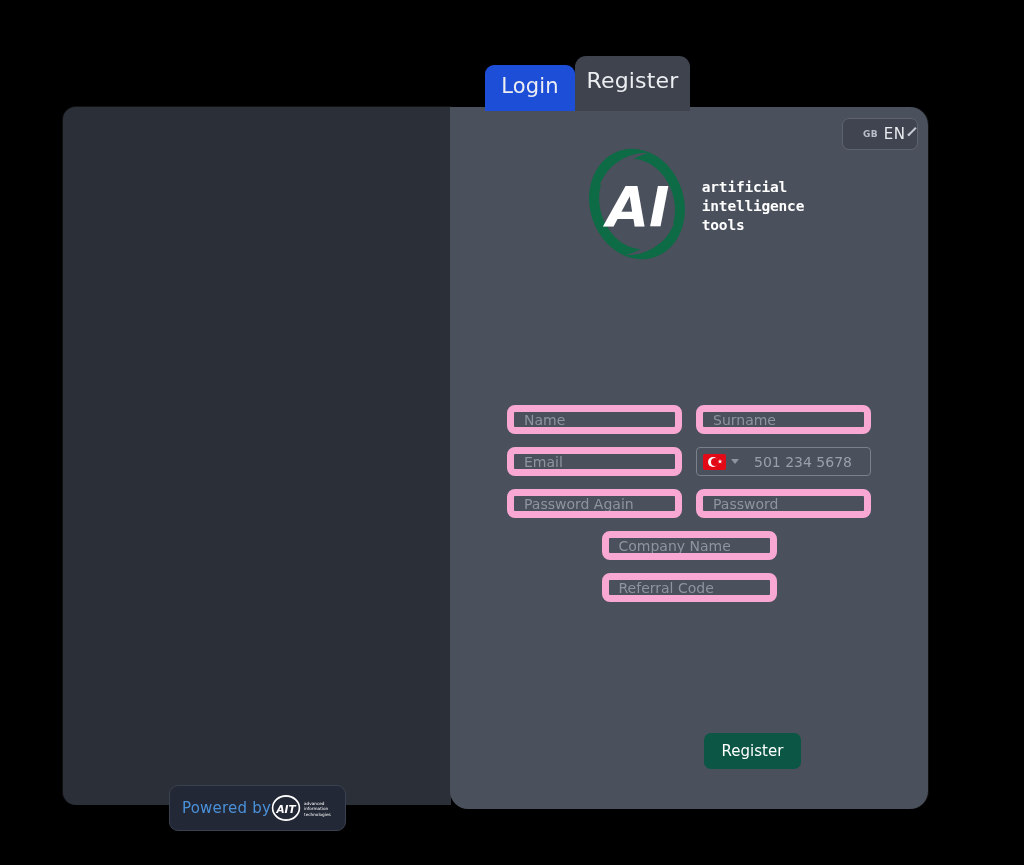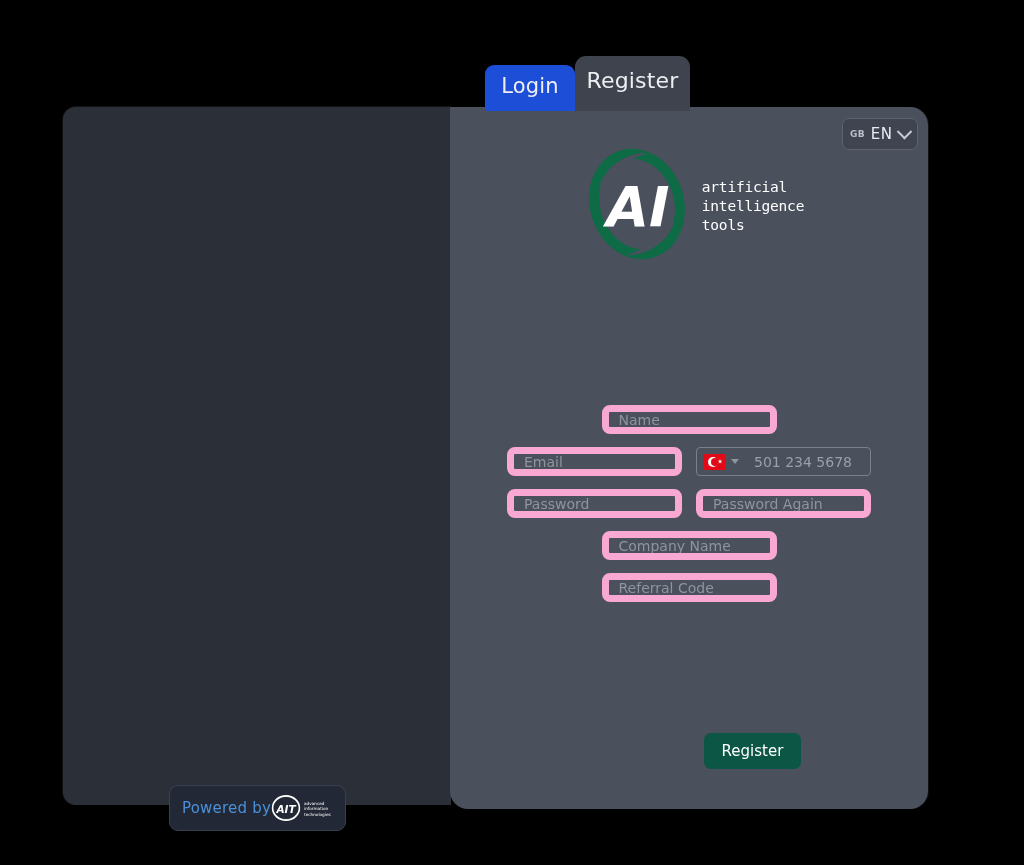--- a/index.html
+++ b/index.html
@@ -91,21 +91,21 @@
     right: 10px;
     top: 11px;
     width: 76px;
     height: 32px;
     background: #3f4450;
     border: 1px solid #5e636e;
     border-radius: 7px;
     display: flex;
     align-items: center;
     gap: 6px;
-    padding: 0 7px;
+    padding: 0 20px;
     box-sizing: border-box;
     cursor: pointer;
   }
   .lang-flag {
     font-size: 9px;
     font-weight: bold;
     color: #b9bec8;
     letter-spacing: .3px;
   }
   .lang-code {
@@ -135,21 +135,21 @@
   }
   .logo-mark {
     position: relative;
     width: 126px;
     height: 128px;
   }
   .logo-mark svg { display: block; }
   .logo-text {
     color: #ffffff;
     font-family: "DejaVu Sans Mono", monospace;
-    font-weight: normal;
+    font-weight: bold;
     font-size: 14.5px;
     line-height: 19px;
     letter-spacing: -0.2px;
     margin-top: 4px;
   }
 
   
   .form {
     position: absolute;
     left: 0;
@@ -332,38 +332,39 @@
         <div>artificial</div>
         <div>intelligence</div>
         <div>tools</div>
       </div>
     </div>
 
     <div class="form">
 
       <div class="row">
         <input class="field" type="text" placeholder="Name" style="">
+        <input class="field" type="text" placeholder="Surname" style="">
       </div>
 
       <div class="row">
         <input class="field" type="text" placeholder="Email" style="">
         <div class="phone">
           <span class="flag">
             <span class="crescent"></span>
             <span class="crescent-cut"></span>
             <span class="star"></span>
           </span>
           <span class="phone-caret"></span>
           <span class="phone-num">501 234 5678</span>
         </div>
       </div>
 
       <div class="row">
+        <input class="field" type="password" placeholder="Password Again" style="">
         <input class="field" type="password" placeholder="Password" style="">
-        <input class="field" type="password" placeholder="Password Again" style="">
       </div>
 
       <div class="row">
         <input class="field field-center" type="text" placeholder="Company Name" style="">
       </div>
 
       <div class="row">
         <input class="field field-center" type="text" placeholder="Referral Code" style="">
       </div>
 

